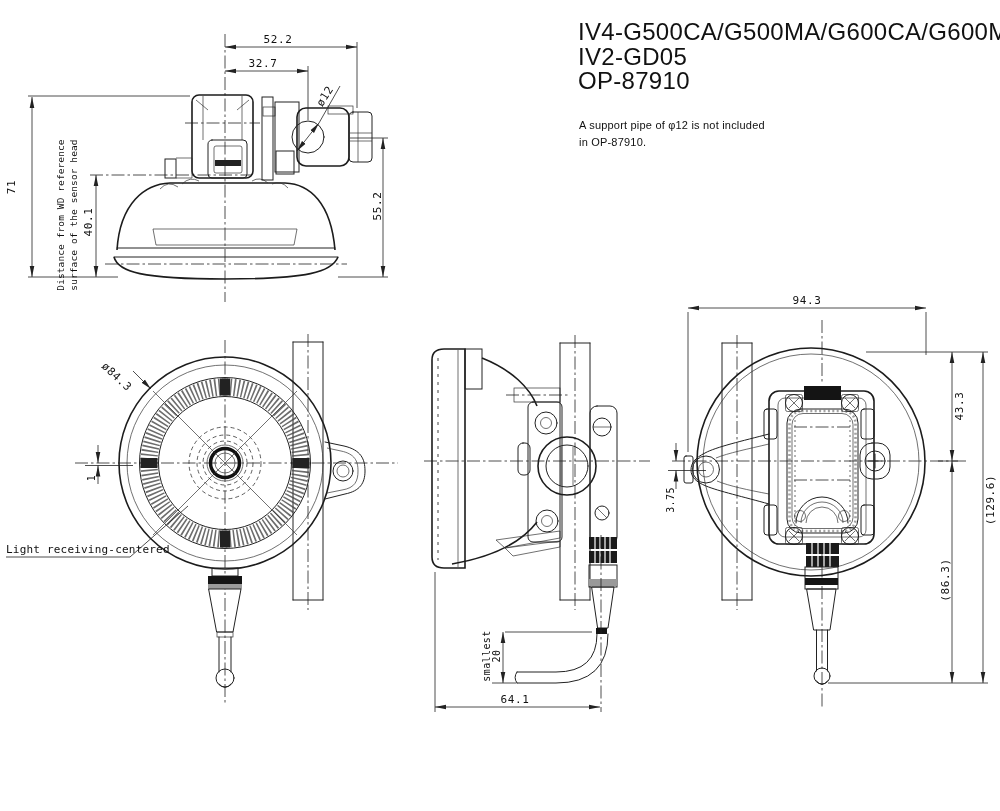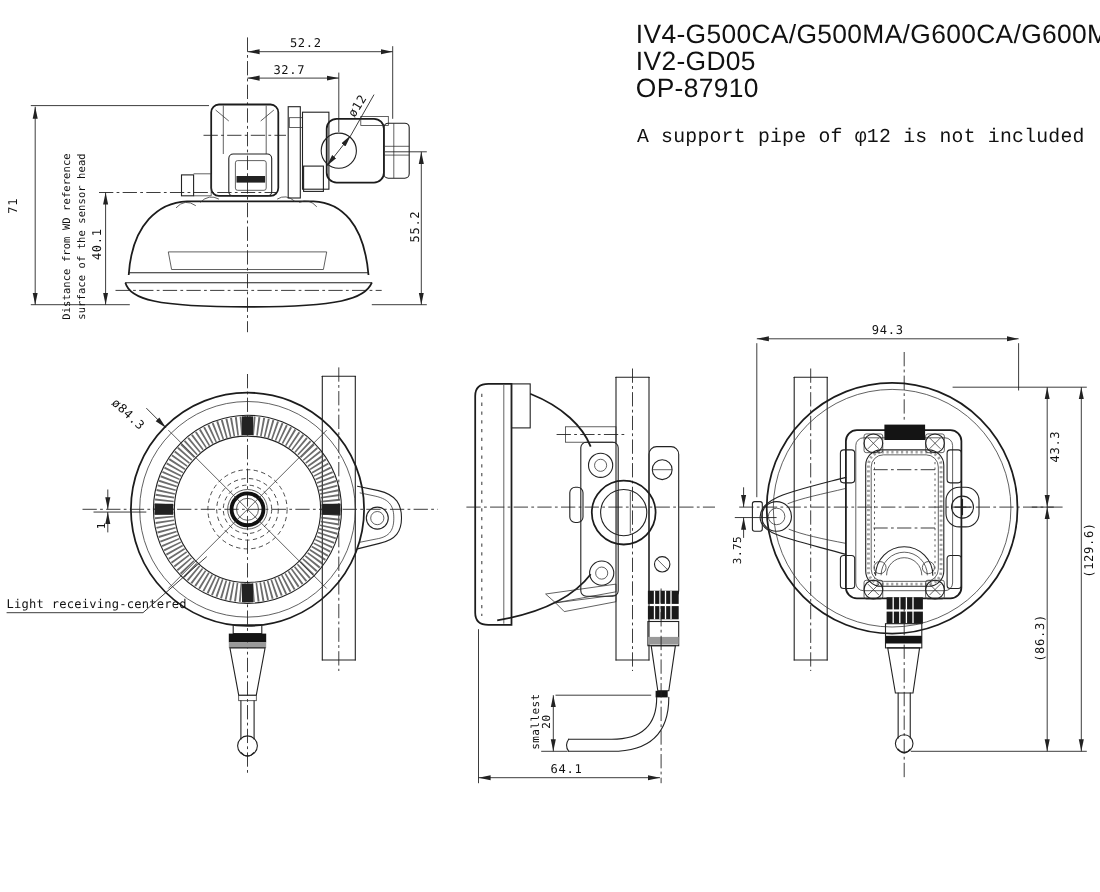--- a/index.html
+++ b/index.html
@@ -3,21 +3,21 @@
 <meta charset="utf-8">
 <style>
   html,body{margin:0;padding:0;background:#fff;}
   .canvas{position:relative;width:1000px;height:811px;background:#ffffff;overflow:hidden;
           font-family:"DejaVu Sans Mono", monospace;}
   svg{position:absolute;left:0;top:0;}
   .title-block{position:absolute;left:578px;top:20px;color:#111;}
   .model-line{font-family:"Liberation Sans", sans-serif;font-size:24px;line-height:24.5px;
               letter-spacing:0.3px;white-space:nowrap;}
   .note-block{position:absolute;left:579px;top:117px;color:#111;}
-  .note-line{font-family:Liberation Mono, monospace;font-size:18px;line-height:17px;
+  .note-line{font-family:Liberation Sans, sans-serif;font-size:11px;line-height:17px;
              letter-spacing:0.2px;white-space:nowrap;}
   
   .ln{stroke:#222;stroke-width:1;fill:none;stroke-linecap:round;}
   .ln2{stroke:#1c1c1c;stroke-width:1.6;fill:none;}
   .lt{stroke:#333;stroke-width:0.7;fill:none;}
   .ext{stroke:#222;stroke-width:0.8;fill:none;}
   .cl{stroke:#222;stroke-width:0.8;fill:none;stroke-dasharray:13 3 2.5 3;}
   .dsh{stroke:#333;stroke-width:0.8;fill:none;stroke-dasharray:4 3;}
   .dim{font-family:"DejaVu Sans Mono",monospace;font-size:11px;fill:#111;letter-spacing:0.6px;}
   .dimS{font-family:"DejaVu Sans Mono",monospace;font-size:10px;fill:#111;letter-spacing:0.4px;}
@@ -354,15 +354,16 @@
     </g>
   </svg>
 
   <div class="title-block">
     <div class="model-line">IV4-G500CA/G500MA/G600CA/G600MA</div>
     <div class="model-line">IV2-GD05</div>
     <div class="model-line">OP-87910</div>
   </div>
   <div class="note-block">
     <div class="note-line">A support pipe of φ12 is not included</div>
+    <div class="note-line">in OP-87910.</div>
   </div>
 
 </div>
 
 </body></html>

